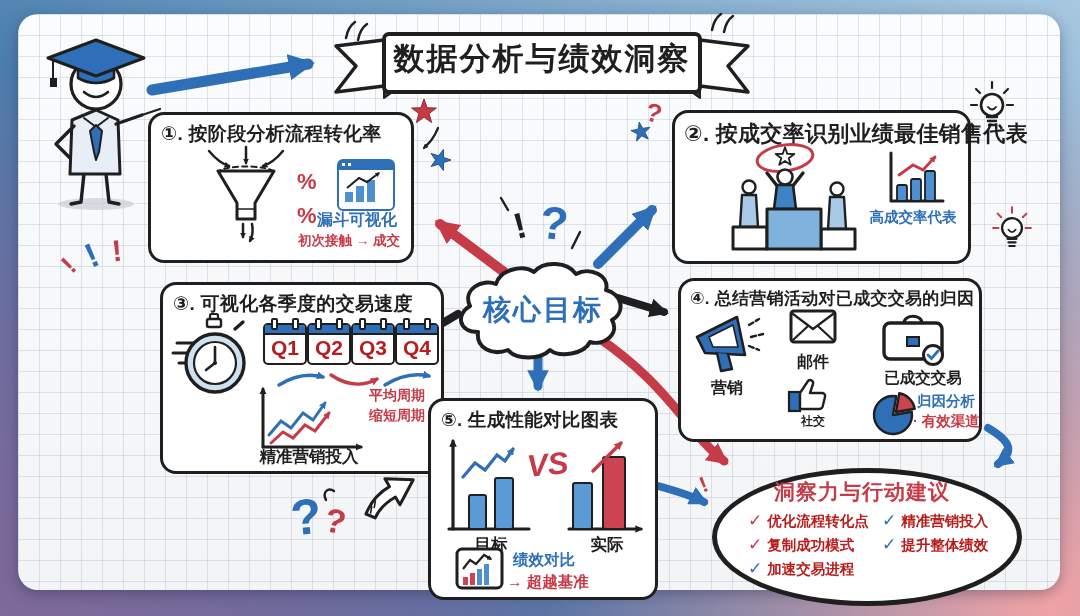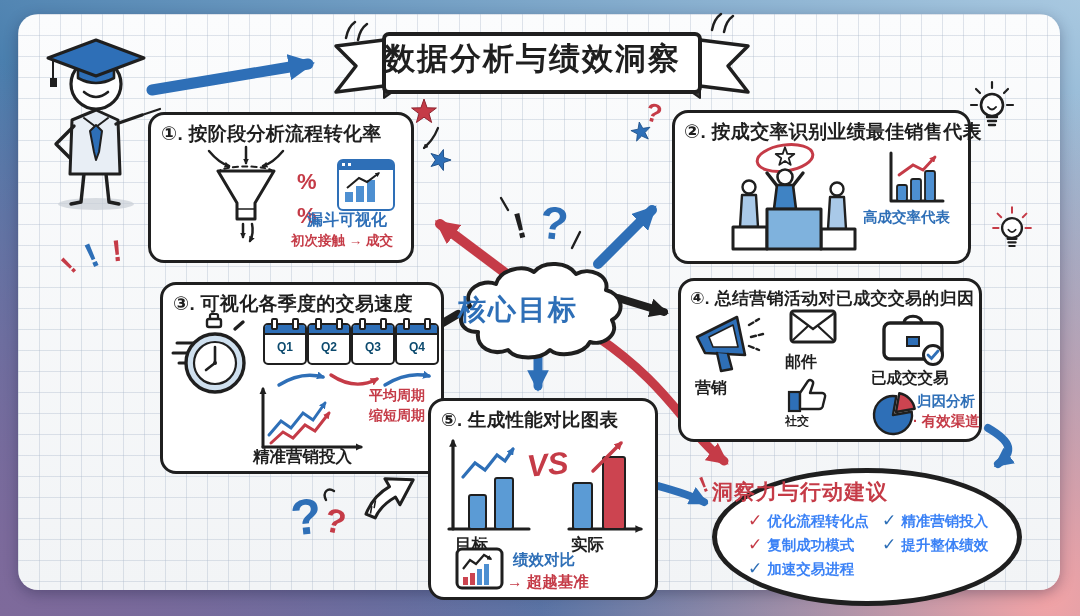--- a/index.html
+++ b/index.html
@@ -17,35 +17,35 @@
     background:
       linear-gradient(rgba(172,185,203,.38) 1px, transparent 1px) 0 0/21px 21px,
       linear-gradient(90deg, rgba(172,185,203,.38) 1px, transparent 1px) 0 0/21px 21px,
       linear-gradient(180deg,#fbfcfd,#f2f4f6);
     box-shadow:0 4px 14px rgba(30,30,60,.35);
   }
   svg{overflow:visible;}
   .panel{position:absolute;background:#fff;border:3.5px solid #1f1f1f;border-radius:16px;}
   .ptitle{position:absolute;font-weight:800;color:#1f1f1f;white-space:nowrap;letter-spacing:.3px;}
   .lbl{position:absolute;font-weight:800;color:#1f1f1f;white-space:nowrap;line-height:1.15;}
-  .center{text-align:left;}
+  .center{text-align:center;}
   .blue{color:#2e6fb7;}
   .red{color:#c53b47;}
   .decor{position:absolute;font-weight:900;line-height:1;}
   .cal{position:absolute;width:40px;height:38px;background:#fff;border:2.5px solid #1f1f1f;border-radius:5px;}
   .cal .bar{height:8px;background:#2e6fb7;border-bottom:2px solid #1f1f1f;border-radius:2px 2px 0 0;}
   .cal .pin{position:absolute;top:-7px;width:3px;height:8px;background:#fff;border:2px solid #1f1f1f;border-radius:2px;}
-  .cal .q{font-weight:800;font-size:12px;text-align:center;line-height:25px;color:#0c4a6e;}
+  .cal .q{font-weight:800;font-size:21px;text-align:center;line-height:25px;color:#b91c1c;}
   .b1icon{position:absolute;width:54px;height:48px;border:2.5px solid #2e6fb7;border-radius:6px;background:#fff;}
   .b1icon .tb{height:9px;background:#2e6fb7;display:flex;gap:3px;padding:2px 3px;box-sizing:border-box;border-radius:2px 2px 0 0;}
   .b1icon .dot{width:3px;height:3px;background:#fff;}
   .oval{position:absolute;background:#fff;border:5px solid #1f1f1f;border-radius:50%;}
   .chk-item{position:absolute;display:flex;gap:5px;align-items:baseline;}
   .chk{font-size:17px;font-weight:900;line-height:1;}
-  .chk-t{font-size:14.5px;font-weight:800;color:#3b82f6;white-space:nowrap;}
+  .chk-t{font-size:14.5px;font-weight:800;color:#b91c1c;white-space:nowrap;}
 </style>
 </head>
 <body>
 
 <div class="a" id="paper"></div>
 
 <svg class="a" style="left:0;top:0" width="1080" height="616" viewBox="0 0 1080 616">
   <defs>
     <marker id="mkB" viewBox="0 0 3 3" refX="2.2" refY="1.5" markerWidth="2.4" markerHeight="2.4" orient="auto">
         <path d="M0,0 L3,1.5 L0,3 Z" fill="#1f1f1f"></path>
@@ -194,21 +194,21 @@
       <rect x="17" y="16" width="8" height="16" fill="#4d8fd1"></rect>
       <rect x="28" y="10" width="8" height="22" fill="#4d8fd1"></rect>
       <path d="M8,18 L20,8 L28,12 L40,3" fill="none" stroke="#1f1f1f" stroke-width="2" marker-end="url(#mkB)"></path>
     </svg>
   </div>
   <div class="lbl blue center" style="left:156px;top:96px;width:100px;font-size:16px;">漏斗可视化</div>
   <div class="lbl red center" style="left:140px;top:118px;width:116px;font-size:13.5px;">初次接触 → 成交</div>
 </div>
 
 <div class="panel" style="left:672px;top:110px;width:293px;height:148px;">
-  <div class="ptitle" style="left:9px;top:6px;font-size:19px;">②. 按成交率识别业绩最佳销售代表</div>
+  <div class="ptitle" style="left:9px;top:6px;font-size:22px;">②. 按成交率识别业绩最佳销售代表</div>
   <svg class="a" style="left:58px;top:28px" width="124" height="112" viewBox="0 0 124 112">
     <g stroke="#1f1f1f" stroke-linecap="round" stroke-linejoin="round">
       <ellipse cx="52" cy="17" rx="28" ry="13" fill="none" stroke="#c53b47" stroke-width="3" transform="rotate(-8 52 17)"></ellipse>
       <use href="#star" transform="translate(52,16) scale(0.75)" fill="#fff" stroke="#1f1f1f" stroke-width="2.4"></use>
       <circle cx="52" cy="36" r="7.5" fill="#fff" stroke-width="2.6"></circle>
       <path d="M45,46 L34,32 M59,46 L70,32" fill="none" stroke-width="3.4"></path>
       <polygon points="44,44 60,44 63,68 41,68" fill="#3f83c4" stroke-width="2.6"></polygon>
       <circle cx="16" cy="46" r="6.5" fill="#fff" stroke-width="2.4"></circle>
       <polygon points="9,54 23,54 25,86 7,86" fill="#a9c9e8" stroke-width="2.4"></polygon>
       <circle cx="104" cy="48" r="6.5" fill="#fff" stroke-width="2.4"></circle>

